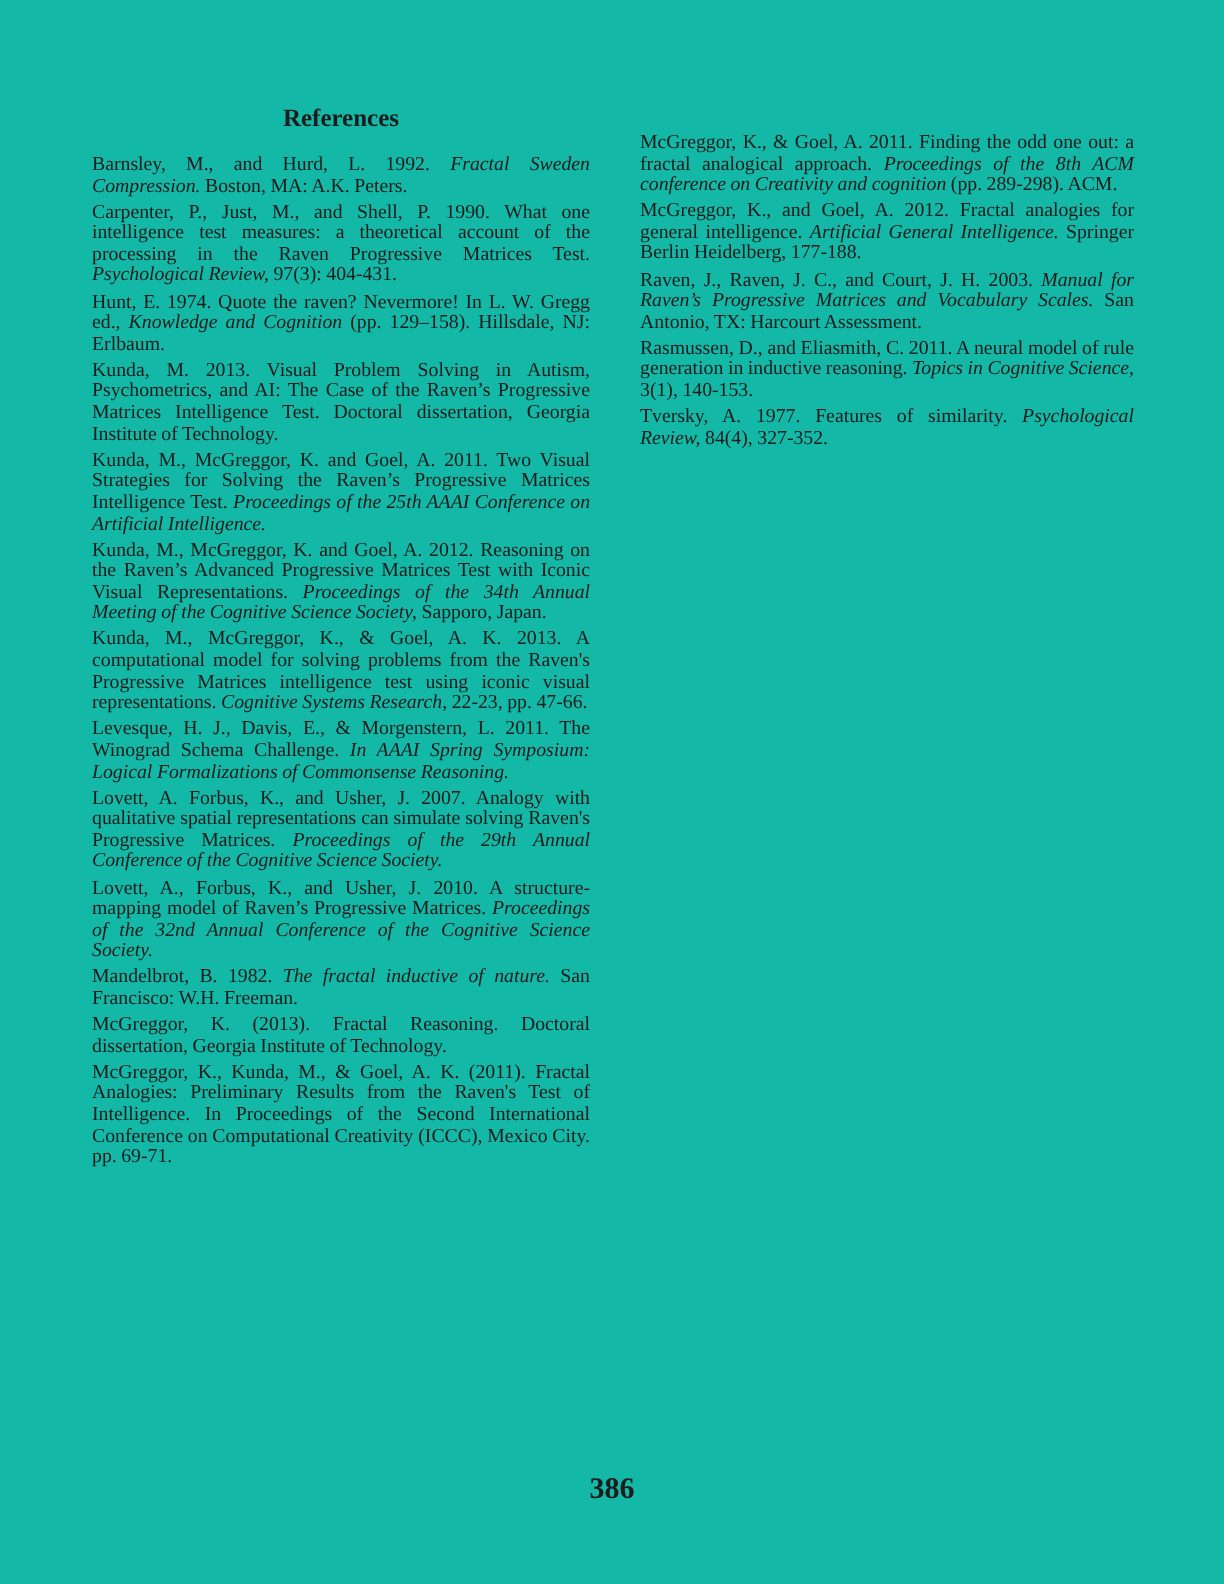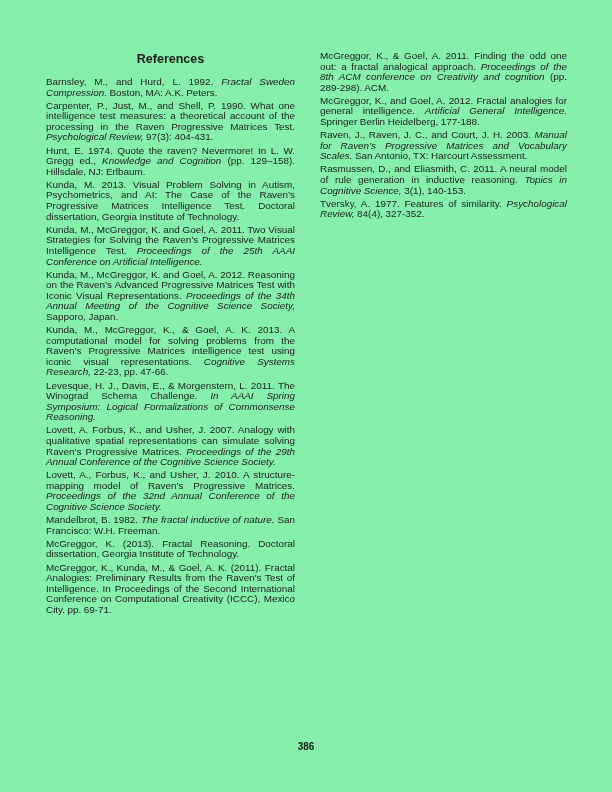--- a/index.html
+++ b/index.html
@@ -4,36 +4,37 @@
 <style>
   html, body {
     margin: 0;
     padding: 0;
     background: #ffffff;
   }
   .page {
     position: relative;
     width: 612px;
     height: 792px;
-    background: #86efac;
+    background: #14b8a6;
     color: #1c1c1c;
-    font-family: Liberation Sans, sans-serif;
+    font-family: Liberation Serif, serif;
     overflow: hidden;
   }
   .col {
     position: absolute;
     top: 51px;
   }
   .col-left {
     left: 46px;
     width: 249px;
   }
   .col-right {
     left: 320px;
     width: 247px;
+    margin-top: 16px;
   }
   .refs-heading {
     font-size: 12.5px;
     font-weight: 700;
     text-align: center;
     margin: 1px 0 11px 0;
     padding: 0;
   }
   .ref {
     font-size: 9.9px;
@@ -49,21 +50,21 @@
     font-style: italic;
   }
   .page-footer {
     position: absolute;
     top: 736px;
     left: 0;
     width: 612px;
     text-align: center;
   }
   .page-number {
-    font-size: 10px;
+    font-size: 15px;
     font-weight: 700;
   }
 </style>
 </head>
 <body>
 
 <div class="page">
 
   <div class="col col-left">
     <h2 class="refs-heading">References</h2>

